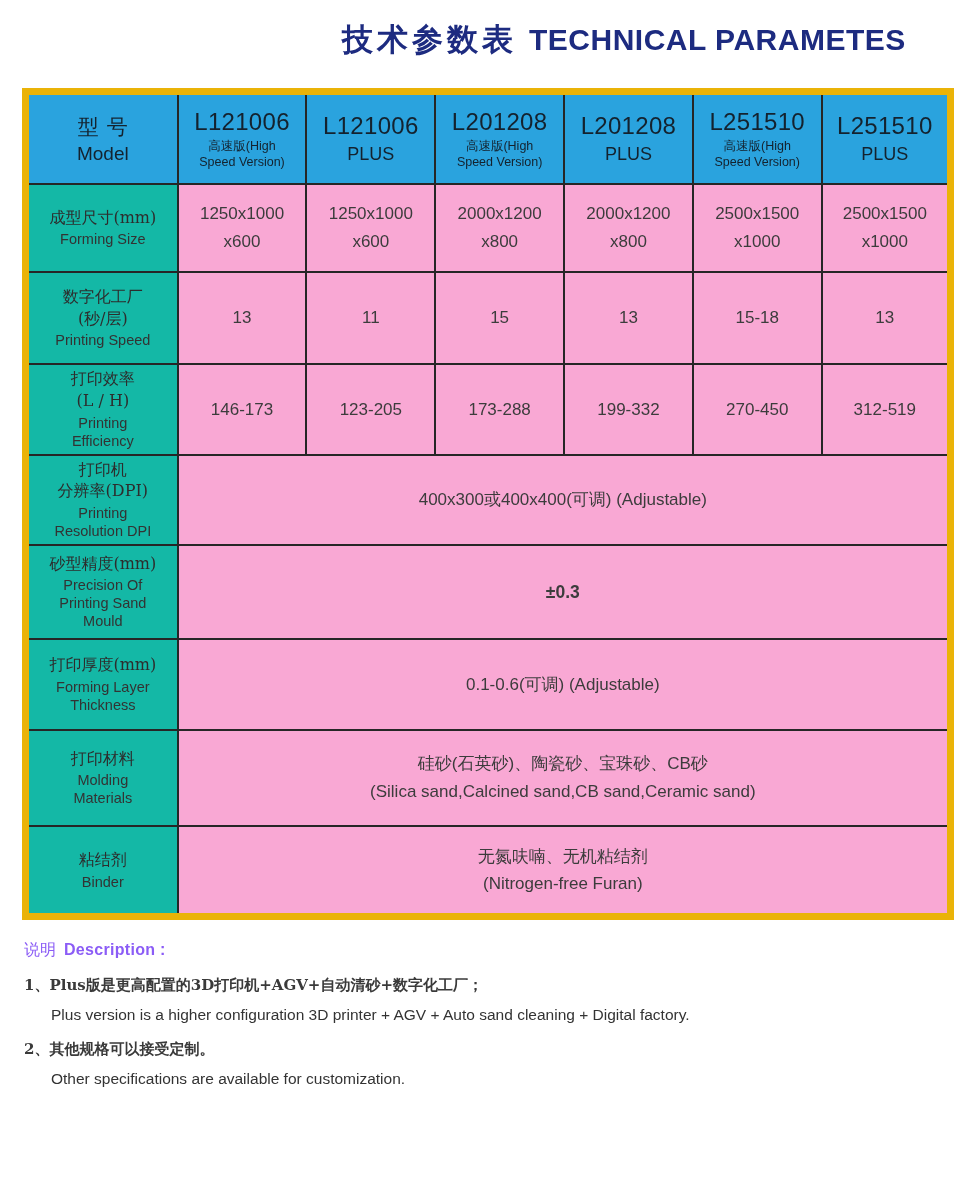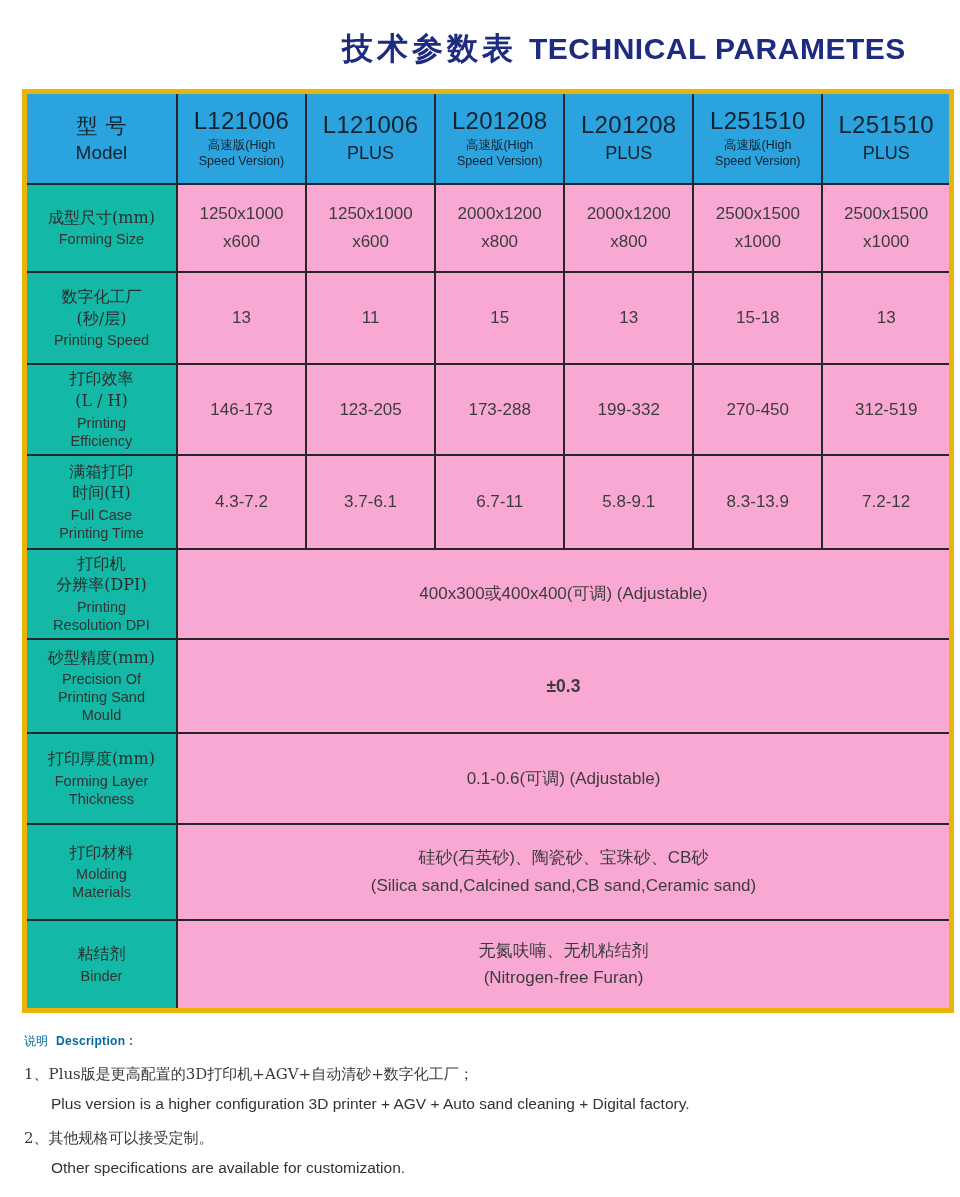--- a/index.html
+++ b/index.html
@@ -5,21 +5,21 @@
   * { box-sizing: border-box; }
   html, body {
     margin: 0; padding: 0;
     width: 960px; height: 1197px;
     background: #ffffff;
     font-family: "Liberation Sans", sans-serif;
     color: #3c3c3c;
   }
   
   .title-wrap {
-    padding: 31px 10px 0 342px;
+    padding: 22px 10px 0 342px;
     white-space: nowrap;
     line-height: 1.1;
   }
   .title-zh {
     font-family: "DejaVu Serif", serif;
     font-size: 31px;
     font-weight: 700;
     letter-spacing: 4px;
     color: #1d2b80;
   }
@@ -28,22 +28,22 @@
     font-weight: 700;
     letter-spacing: 0.5px;
     margin-left: 12px;
     color: #1d2b80;
   }
   
   table.spec {
     border-collapse: collapse;
     table-layout: fixed;
     width: 932px;
-    margin: 24px 0 0 22px;
-    border: 5px solid #eab308;
+    margin: 32px 0 0 22px;
+    border: 7px solid #eab308;
   }
   table.spec td {
     border: 2px solid #262626;
     text-align: center;
     vertical-align: middle;
     padding: 2px 3px;
     overflow: hidden;
   }
   col.c-label  { width: 150px; }
   col.c-model  { width: 127px; }
@@ -102,29 +102,30 @@
   tr.rh-r2   { height: 92px; }
   tr.rh-r3   { height: 91px; }
   tr.rh-r4   { height: 94px; }
   tr.rh-r5   { height: 90px; }
   tr.rh-r6   { height: 94px; }
   tr.rh-r7   { height: 91px; }
   tr.rh-r8   { height: 96px; }
   tr.rh-r9   { height: 91px; }
   
   .footer { margin: 20px 0 0 24px; }
-  .desc-heading { font-size: 12px; color: #0369a1; }
+  .desc-heading { font-size: 16px; color: #8b5cf6; }
   .desc-zh { font-family: "DejaVu Serif", serif; margin-right: 8px; }
   .desc-en { font-weight: 700; letter-spacing: 0.3px; }
   .note { margin-top: 13px; }
   .note-zh {
     font-family: "DejaVu Serif", serif;
     font-size: 15px;
     color: #3a3a3a;
     line-height: 1.5;
+    font-weight: bold;
   }
   .note-en {
     font-size: 15.5px;
     color: #333333;
     margin: 7px 7px 0 27px;
     line-height: 1.4;
   }
 </style>
 </head>
 <body>
@@ -219,34 +220,20 @@
 Efficiency</span>
       </td>
       <td class="val">146-173</td>
       <td class="val">123-205</td>
       <td class="val">173-288</td>
       <td class="val">199-332</td>
       <td class="val">270-450</td>
       <td class="val">312-519</td>
     </tr>
 
-    <tr class="rh-r4">
-      <td class="lbl">
-        <span class="lbl-zh">满箱打印
-时间(H)</span>
-        <span class="lbl-en">Full Case
-Printing Time</span>
-      </td>
-      <td class="val">4.3-7.2</td>
-      <td class="val">3.7-6.1</td>
-      <td class="val">6.7-11</td>
-      <td class="val">5.8-9.1</td>
-      <td class="val">8.3-13.9</td>
-      <td class="val">7.2-12</td>
-    </tr>
 
     <tr class="rh-r5">
       <td class="lbl">
         <span class="lbl-zh">打印机
 分辨率(DPI)</span>
         <span class="lbl-en">Printing
 Resolution DPI</span>
       </td>
       <td class="val" colspan="6">400x300或400x400(可调)  (Adjustable)</td>
     </tr>

